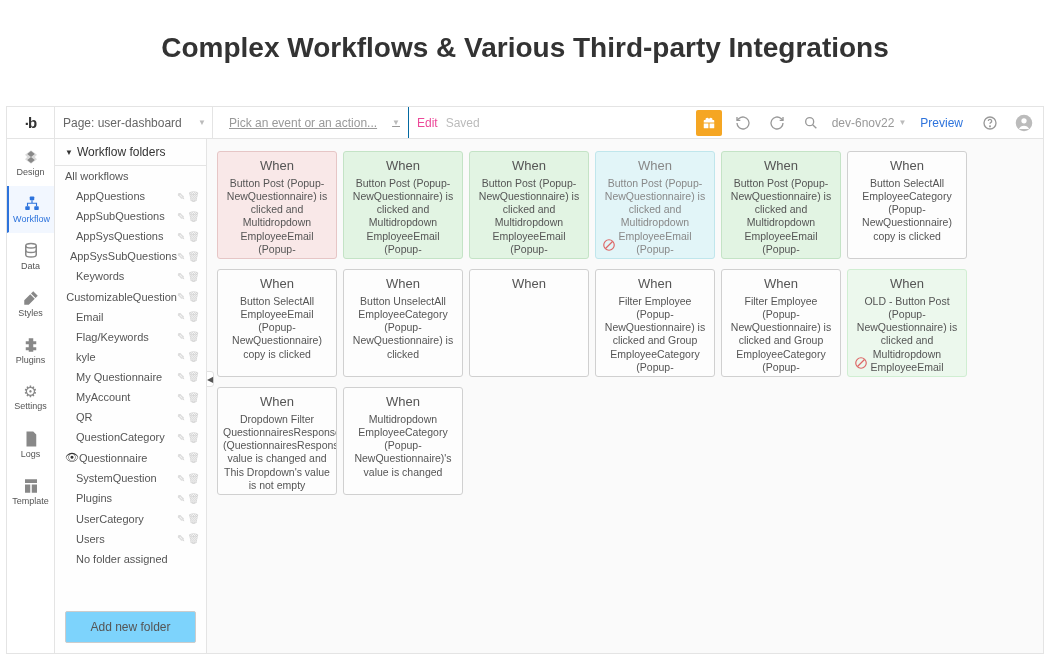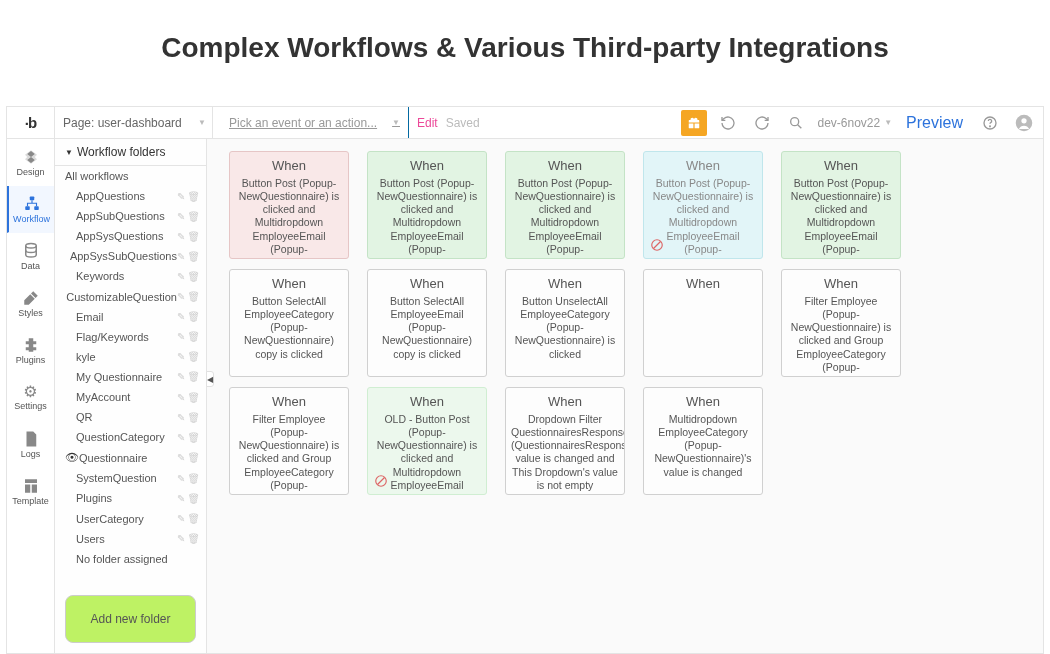--- a/index.html
+++ b/index.html
@@ -11,45 +11,45 @@
   .logo { font-weight: 700; font-size: 15px; color: #333; letter-spacing: -1px; }
   .logo::before { content: "."; position: relative; top: -3px; }
   .page-select { flex: 0 0 150px; display: flex; align-items: center; justify-content: space-between; font-size: 12px; color: #666; padding-right: 6px; border-right: 1px solid #e4e4e4; height: 100%; cursor: pointer; }
   .action-select { flex: 0 0 188px; display: flex; align-items: center; justify-content: space-between; font-size: 12px; color: #999; padding: 0 8px; border-right: 1px solid #0369a1; height: 100%; cursor: pointer; text-decoration: underline; }
   .edit-label { font-size: 12px; color: #ec4899; }
   .saved-label { font-size: 12px; color: #bbb; }
   .topbar-spacer { flex: 1; }
   .icon-btn { width: 26px; height: 26px; display: flex; align-items: center; justify-content: center; color: #999; cursor: pointer; }
   .gift-btn { background: #f5a623; color: #fff; width: 26px; height: 26px; border-radius: 2px; }
   .branch-select { font-size: 12px; color: #999; display: flex; align-items: center; gap: 4px; cursor: pointer; }
-  .preview-link { font-size: 16px; color: #2d73dc; cursor: pointer; padding: 0 6px; }
+  .preview-link { font-size: 12px; color: #2d73dc; cursor: pointer; padding: 0 6px; }
   .chevron { font-size: 8px; color: #bbb; }
 
   .main-row { display: flex; height: calc(100% - 32px); }
   .nav-rail { width: 48px; border-right: 1px solid #e4e4e4; display: flex; flex-direction: column; }
   .nav-item { height: 47px; display: flex; flex-direction: column; align-items: center; justify-content: center; font-size: 9px; color: #555; cursor: pointer; gap: 1px; border-bottom: 1px solid transparent; }
   .nav-item.active { color: #2d73dc; background: #f2f7ff; border-left: 2px solid #2d73dc; }
   .nav-item svg { width: 18px; height: 18px; }
   .nav-item .nav-glyph { font-size: 16px; line-height: 1; color: #888; }
 
   .sidebar { width: 152px; border-right: 1px solid #e4e4e4; display: flex; flex-direction: column; background: #fefefe; }
   .sidebar-header { font-size: 12px; padding: 6px 10px; border-bottom: 1px solid #e4e4e4; display: flex; align-items: center; gap: 4px; cursor: pointer; }
   .sidebar-header .tri { font-size: 8px; }
   .folder-list { flex: 1; overflow-y: auto; }
   .folder-item { display: flex; align-items: center; justify-content: space-between; font-size: 11px; color: #555; padding: 4px 6px 4px 10px; cursor: pointer; min-height: 20px; }
   .folder-item .folder-name { flex: 1; line-height: 1.1; }
   .folder-item .folder-actions { display: flex; gap: 2px; color: #ccc; font-size: 10px; }
   .folder-item .eye { color: #333; font-size: 11px; }
   .sidebar-footer { padding: 10px; }
-  .add-folder-btn { width: 100%; border: 1px solid #ccc; border-radius: 8px; background: #bef264; font-size: 12px; padding: 16px; cursor: pointer; color: #555; }
+  .add-folder-btn { width: 100%; border: 1px solid #ccc; border-radius: 2px; background: #7dd3fc; font-size: 12px; padding: 8px; cursor: pointer; color: #555; }
 
   .canvas-wrap { flex: 1; position: relative; background: #fafafa; }
   .collapse-handle { position: absolute; left: -1px; top: 232px; width: 8px; height: 16px; display: flex; align-items: center; justify-content: center; font-size: 8px; color: #555; cursor: pointer; background: #fff; border: 1px solid #e1e1e1; border-radius: 0 3px 3px 0; }
   .canvas { padding: 12px 10px; display: flex; flex-wrap: wrap; gap: 10px 6px; align-content: flex-start; }
-  .wf-card { width: 120px; height: 108px; border: 1px solid #d0d0d0; border-radius: 3px; background: #fdfdfd; padding: 6px 5px; font-size: 10.5px; text-align: center; color: #555; overflow: hidden; position: relative; cursor: pointer; margin-left: 12px; }
+  .wf-card { width: 120px; height: 108px; border: 1px solid #d0d0d0; border-radius: 3px; background: #fdfdfd; padding: 6px 5px; font-size: 10.5px; text-align: center; color: #555; overflow: hidden; position: relative; cursor: pointer; }
   .wf-card .when { font-weight: 400; font-size: 13px; margin-bottom: 4px; }
   .wf-card .desc { line-height: 1.25; }
   .wf-card.red   { background: #f9e8e8; border-color: #e6c6c6; }
   .wf-card.green { background: #e2f4e3; border-color: #c4e3c6; }
   .wf-card.greenL{ background: #ecf8ed; border-color: #d0eed2; }
   .wf-card.cyan  { background: #e2f5f8; border-color: #c0e6ec; color: #888; }
   .wf-card.cyan .when { color: #888; }
   .wf-card .badge-no { position: absolute; left: 6px; bottom: 6px; width: 14px; height: 14px; }
   .add-card { width: 120px; height: 108px; border: 1px dashed #ccc; border-radius: 3px; display: flex; align-items: center; justify-content: center; font-size: 11px; color: #bbb; text-align: center; padding: 0 12px; cursor: pointer; }
   svg { display: block; }

